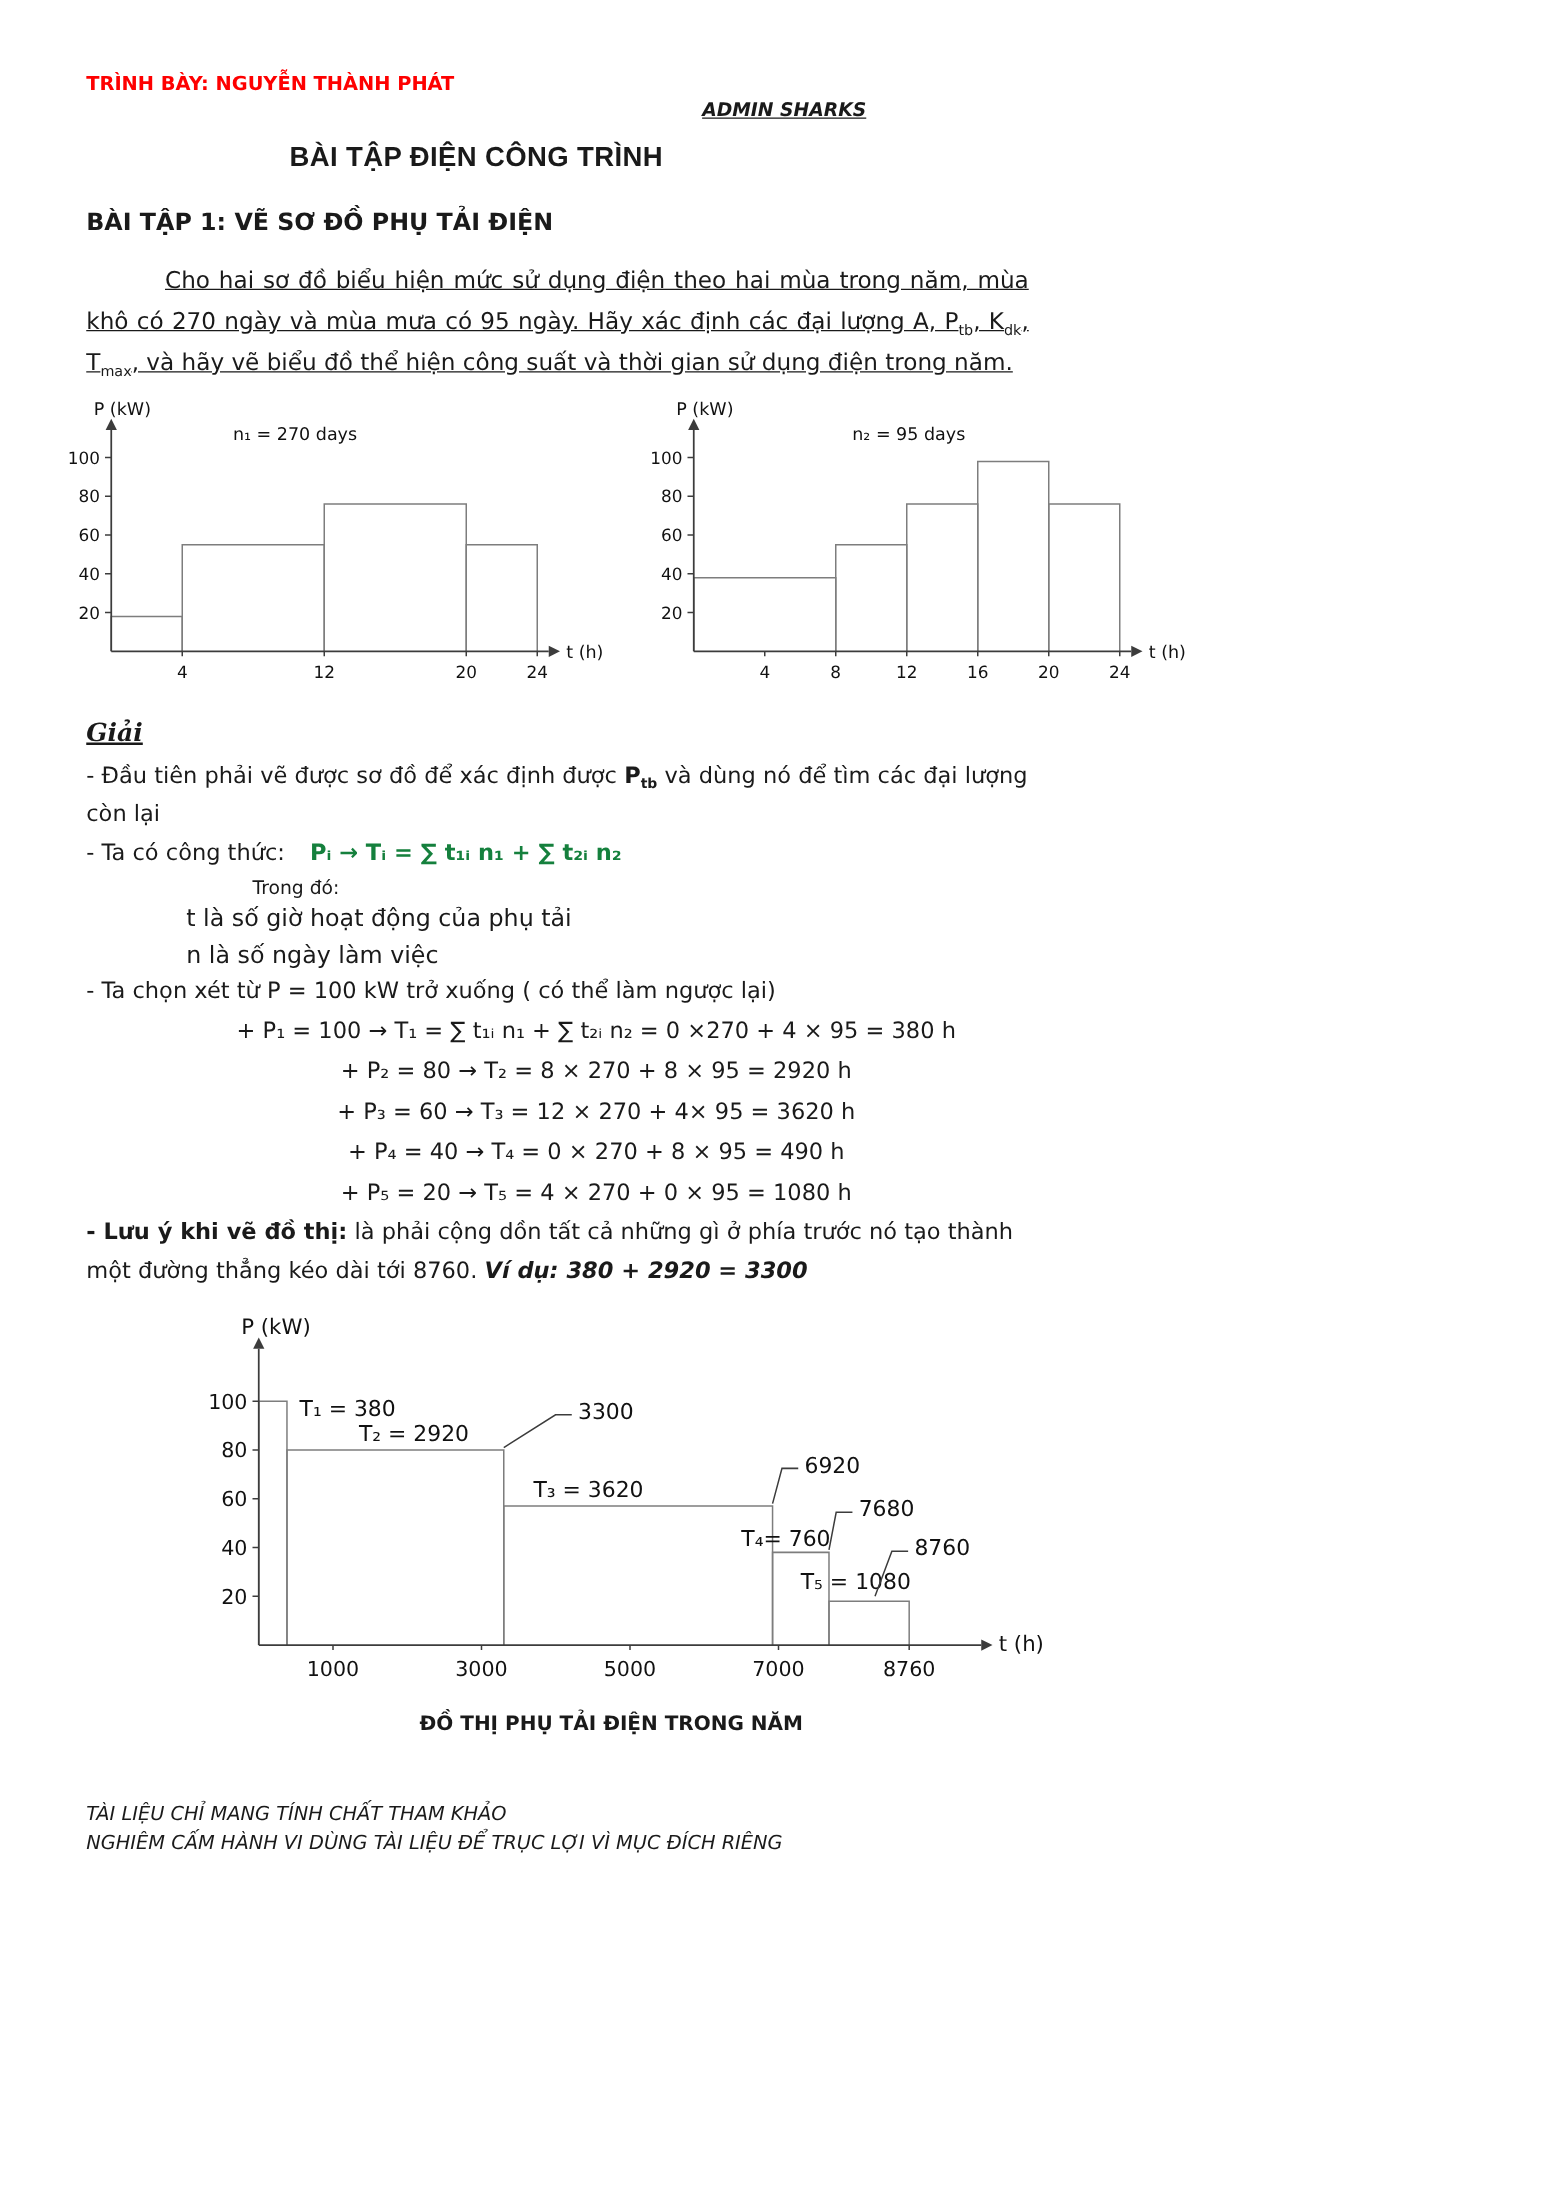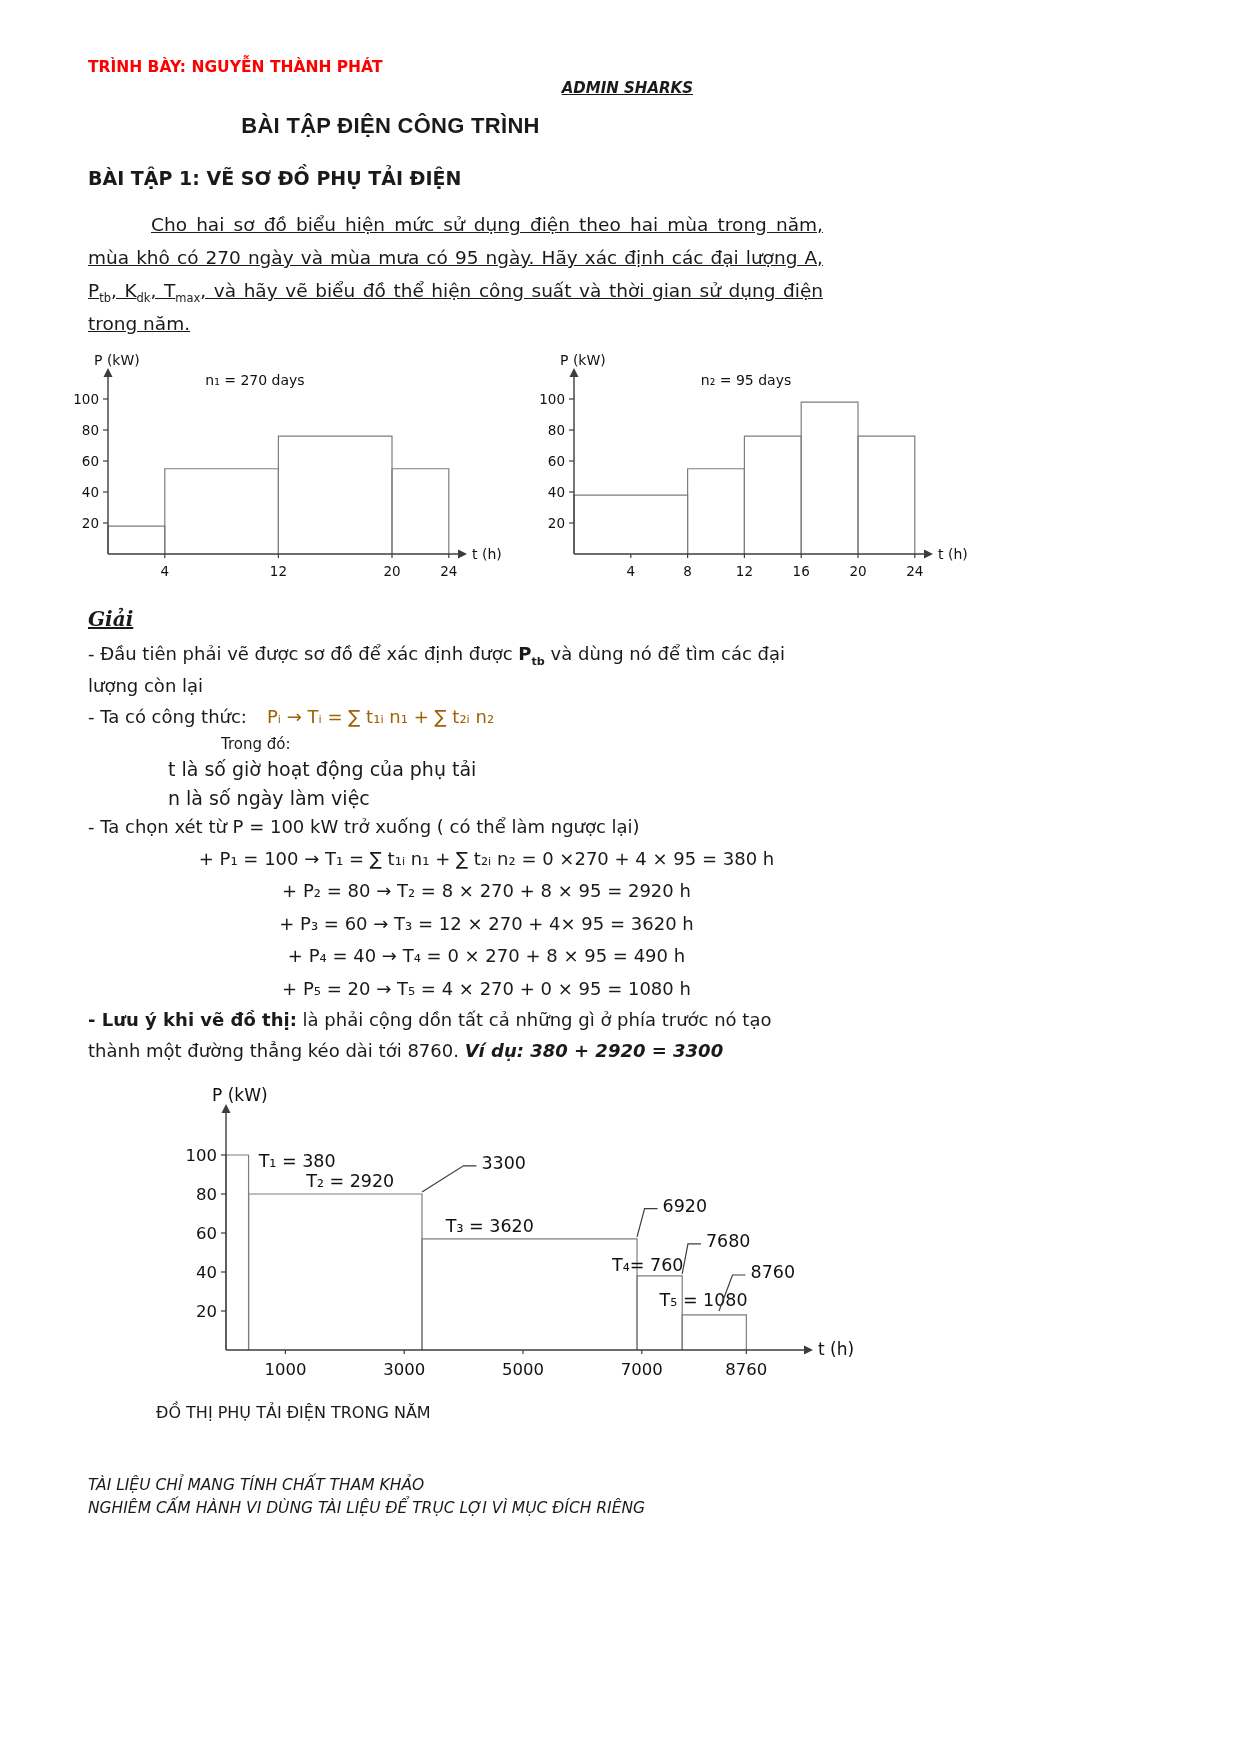--- a/index.html
+++ b/index.html
@@ -1,44 +1,44 @@
 <!DOCTYPE html>
 <html><head>
 <meta charset="utf-8">
 <style>
   * { box-sizing: border-box; }
   html,body { margin:0; padding:0; background:#ffffff; }
   .page {
     width:988px; height:1754px; overflow:hidden; position:relative;
     background:#fff; color:#1a1a1a;
     font-family:"DejaVu Sans","Liberation Sans",sans-serif;
-    padding:58px 165px 0 88px;
+    padding:58px 165px 0 69px;
   }
   p { margin:0; }
   sub { font-size:0.62em; }
   .hdr-left { color:#fe0000; font-weight:700; font-size:15.5px; }
   .hdr-right { font-style:italic; font-weight:600; font-size:15px; text-align:right;
                margin:3px 130px 0 0; text-decoration:underline; }
   .doc-title { font-family:Liberation Sans, sans-serif; font-size:22px;
                font-weight:700; text-align:center; margin:16px 130px 0 0; letter-spacing:.3px; }
   .exercise-heading { font-size:19px; font-weight:700; margin-top:28px; }
   .intro { font-size:18.5px; line-height:1.78; text-align:justify; margin-top:20px; text-indent:63px;text-decoration:underline; }
   .charts-row { display:flex; gap:8px; margin:8px 0 0 -38px; }
   .giai { font-family:"DejaVu Serif","Liberation Serif",serif; font-size:20px; font-weight:700;
           font-style:italic; text-decoration:underline; margin:12px 130px 0 0; }
   .sline { font-size:18px; line-height:1.72; }
   .sline.first { margin-top:8px; }
-  .formula { color:#a16207; font-weight:400; padding-left:20px;margin-top:20px; }
+  .formula { color:#15803d; font-weight:700; padding-left:20px;margin-top:20px; }
   .swhere  { font-size:15px; line-height:1.5; margin-left:133px; }
   .swhere2 { font-size:19px; line-height:1.5; margin-left:80px; }
   .pline { font-size:18px; line-height:1.8; margin-left:62px;text-align:center; }
   .note-bold { font-weight:700; }
   .note-ex { font-weight:700; font-style:italic; }
   .chart-bottom { margin:8px 0 0 68px; }
-  .caption { font-size:16px; font-weight:400; text-align:left; width:704px; margin:12px 0 0 68px; }
+  .caption { font-size:16px; font-weight:700; text-align:center; width:704px; margin:12px 0 0 68px; }
   .footer { font-size:15.5px; font-style:italic; line-height:1.5; margin-top:52px; }
   svg text { font-family:"DejaVu Sans","Liberation Sans",sans-serif; }
 </style>
 </head>
 <body>
 
 <div class="page">
 
   <div class="hdr-left">TRÌNH BÀY: NGUYỄN THÀNH PHÁT</div>
   <div class="hdr-right">ADMIN SHARKS</div>

